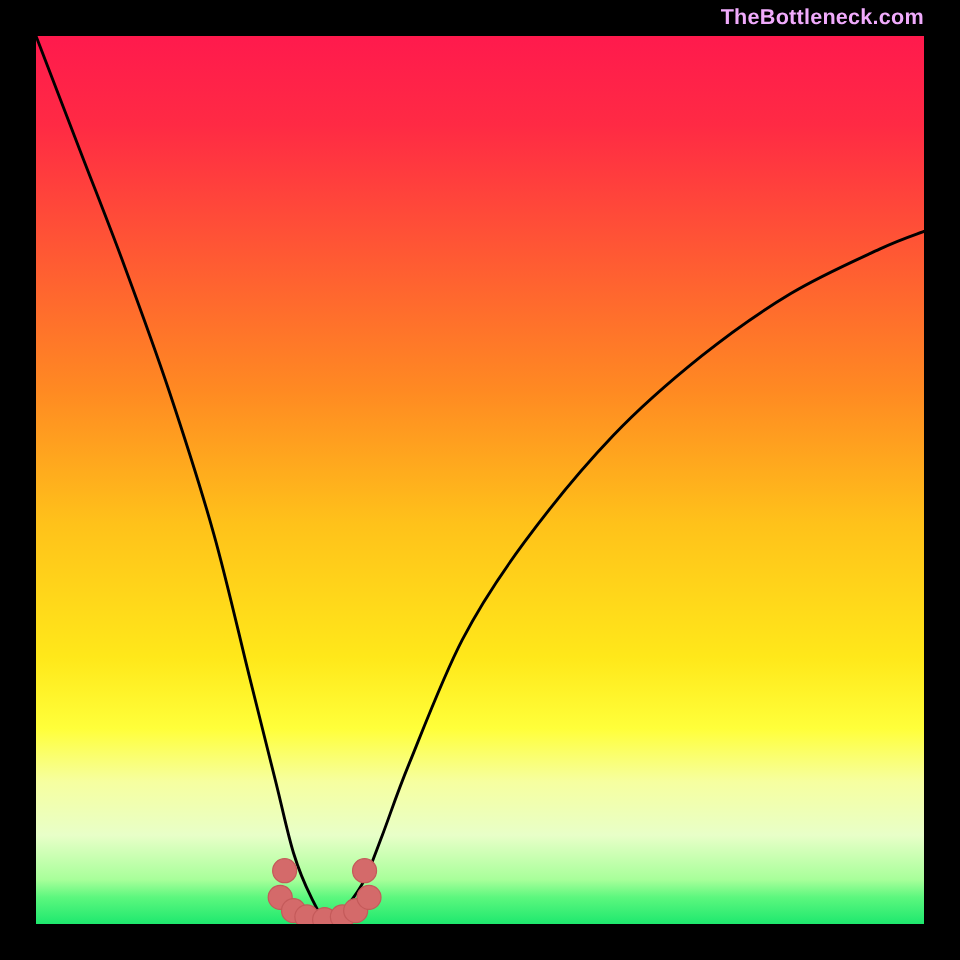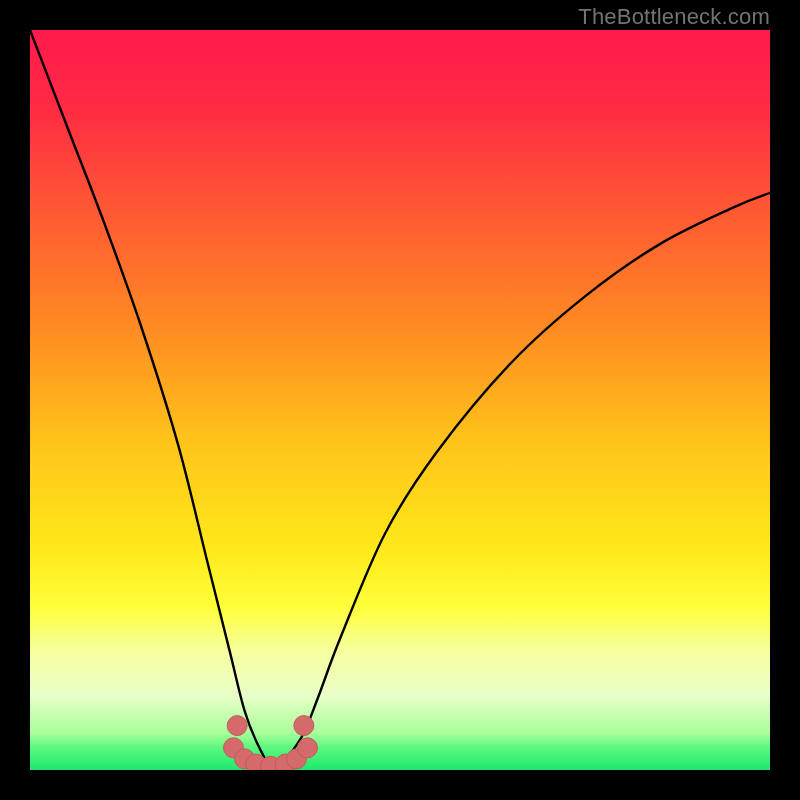--- a/index.html
+++ b/index.html
@@ -16,23 +16,23 @@
     top: 30px;
     width: 740px;
     height: 740px;
     overflow: hidden;
   }
   .watermark {
     position: absolute;
     top: 4px;
     right: 30px;
     font-family: Arial, Helvetica, sans-serif;
-    font-size: 22px;
-    color: #737373;
-    font-weight: 400;
+    font-size: 18px;
+    color: #f0abfc;
+    font-weight: 700;
     letter-spacing: 0.2px;
   }
   svg {
     display: block;
   }
 </style>
 </head>
 <body>
 
 <div class="watermark">TheBottleneck.com</div>

